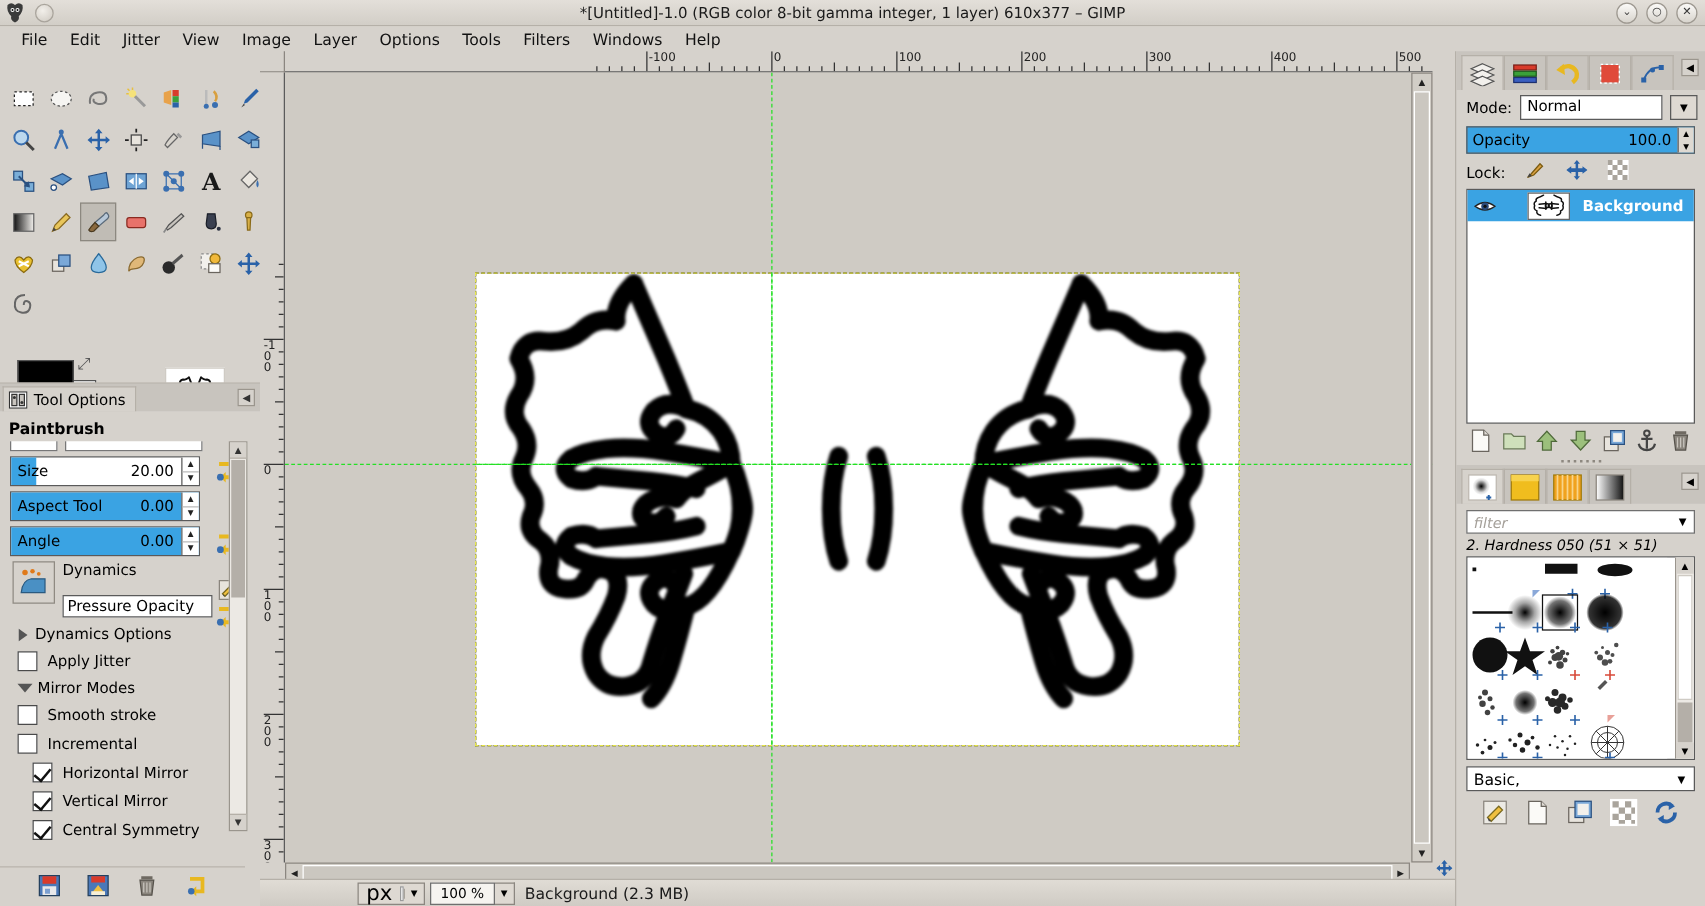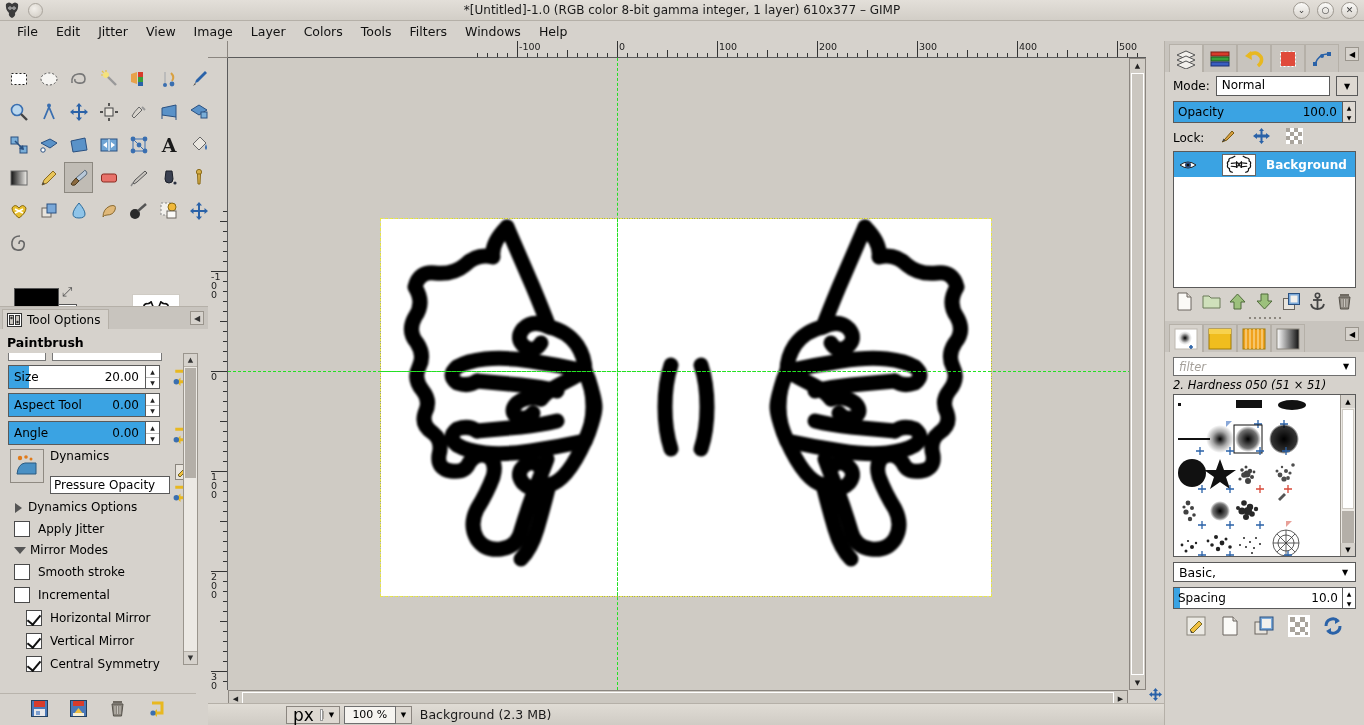--- a/index.html
+++ b/index.html
@@ -228,21 +228,21 @@
     background:#3aa3e3; border:1px solid #5a5a5a; display:flex; align-items:center;
   }
   .opacity .lbl { padding-left:4px; font-size:12px; }
   .opacity .val { position:absolute; right:18px; font-size:12px; }
   .opacity .spin { position:absolute; right:0; top:0; bottom:0; width:13px; background:#ded9d2; border-left:1px solid #5a5a5a; display:flex; flex-direction:column; }
   .opacity .spin span { flex:1; display:flex;align-items:center;justify-content:center;font-size:6px; }
 
   .lock-row { display:flex; align-items:center; gap:16px; padding:5px 0 0 8px; }
   .lock-lbl { font-size:12px; }
 
-  .layerlist { margin:4px 8px 0 8px; height:137px; background:#fff; border:1px solid #5a5a5a; }
+  .layerlist { margin:4px 8px 0 8px; height:188px; background:#fff; border:1px solid #5a5a5a; }
   .layer-item { display:flex; align-items:center; height:25px; background:#3aa3e3; padding:0 4px; gap:4px; }
   .layer-eye { width:20px; display:flex; justify-content:center; }
   .layer-thumb { width:34px; height:22px; background:#fff; border:1px solid #666; display:flex;align-items:center;justify-content:center; margin-left:20px;}
   .layer-name { font-size:12px; font-weight:bold; color:#fff; margin-left:6px; }
 
   .ld-footer { display:flex; align-items:center; justify-content:space-between; padding:4px 10px 0 10px; }
   .grip { height:7px; display:flex; align-items:center; justify-content:center; gap:3px; }
   .grip i { width:2px; height:2px; background:#8d8880; display:block; }
 
   .brush-tabs { position:relative; height:31px; background:#c8c4be; display:flex; align-items:flex-end; padding-left:4px; }
@@ -299,21 +299,21 @@
     </div>
   </div>
 
   <div class="menubar" id="menubar">
       <div class="menuitem">File</div>
       <div class="menuitem">Edit</div>
       <div class="menuitem">Jitter</div>
       <div class="menuitem">View</div>
       <div class="menuitem">Image</div>
       <div class="menuitem">Layer</div>
-      <div class="menuitem">Colors</div>
+      <div class="menuitem">Options</div>
       <div class="menuitem">Tools</div>
       <div class="menuitem">Filters</div>
       <div class="menuitem">Windows</div>
       <div class="menuitem">Help</div>
     </div>
 
   <div class="toolbox">
     <div class="tool-grid" id="toolgrid">
         <div class="tool">
           <svg width="20" height="20" viewBox="0 0 20 20">
@@ -1333,29 +1333,20 @@
         <div class="thumb2"></div>
         <div class="btn b">▼</div>
       </div>
     </div>
 
     <div class="basic-sel">
       <span class="t">Basic,</span>
       <span class="arr">▼</span>
     </div>
 
-    <div class="spacing">
-      <span class="fill"></span>
-      <span class="lbl">Spacing</span>
-      <span class="val">10.0</span>
-      <span class="spin">
-          <span>▲</span>
-          <span>▼</span>
-        </span>
-    </div>
 
     <div class="brush-footer">
       <span>
         <svg width="22" height="22" viewBox="0 0 22 22">
           <rect x="2" y="2" width="18" height="18" fill="#eceae4" stroke="#8a857d"></rect>
           <path d="M5 15 L14 6 L17 9 L8 18 Z" fill="#f0c040" stroke="#7a6a20"></path>
           <path d="M5 15 L6 18 L8 18 Z" fill="#444"></path>
         </svg>
       </span>
       <span>

